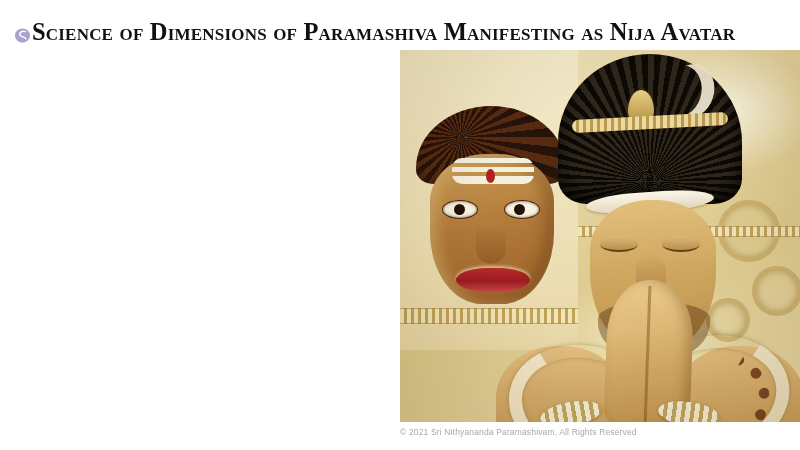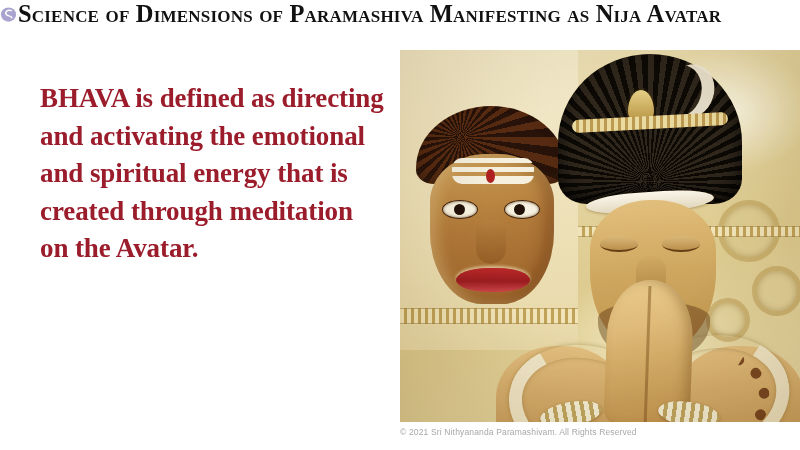--- a/index.html
+++ b/index.html
@@ -23,21 +23,22 @@
     background: #ffffff;
   }
 
   
   #title-bar {
     position: absolute;
     left: 0; top: 0;
     width: 782px;
     height: 44px;
     display: flex;
-    align-items: flex-start;
+    align-items: flex-end;
+    padding-left: 14px;
     box-sizing: border-box;
   }
   #title-bullet {
     width: 17px;
     height: 17px;
     flex: 0 0 auto;
     margin-right: 2px;
     margin-top: 6px;
     position: relative;
   }
@@ -304,21 +305,20 @@
   <div id="title-bar">
     <span id="title-bullet">
       <svg width="17" height="17" viewBox="0 0 17 17" aria-hidden="true">
         <ellipse cx="8.5" cy="8.6" rx="7.6" ry="7.1" fill="#a9a3cf"></ellipse>
         <path d="M11.4 4.6 C7.2 3.4 4.6 6.2 6.4 8.6 C7.8 10.4 11.2 9.4 11.8 11.8" stroke="#ffffff" stroke-width="1.5" fill="none" stroke-linecap="round"></path>
       </svg>
     </span>
     <span id="title-text">Science of Dimensions of Paramashiva Manifesting as Nija Avatar</span>
   </div>
 
-  <div id="body-text">BHAVA is defined as directing and activating the emotional and spiritual energy that is created through meditation on the Avatar.</div>
 
   <div id="picture">
 
     <div class="layer" id="bg-gold"></div>
 
     <div class="layer scroll" style="left:318px; top:150px; width:52px; height:52px;"></div>
     <div class="layer scroll" style="left:352px; top:216px; width:40px; height:40px;"></div>
     <div class="layer scroll" style="left:306px; top:248px; width:34px; height:34px;"></div>
     <div class="layer scroll" style="left:10px; top:10px; width:46px; height:46px;"></div>
     <div class="layer scroll" style="left:6px; top:104px; width:36px; height:36px;"></div>

